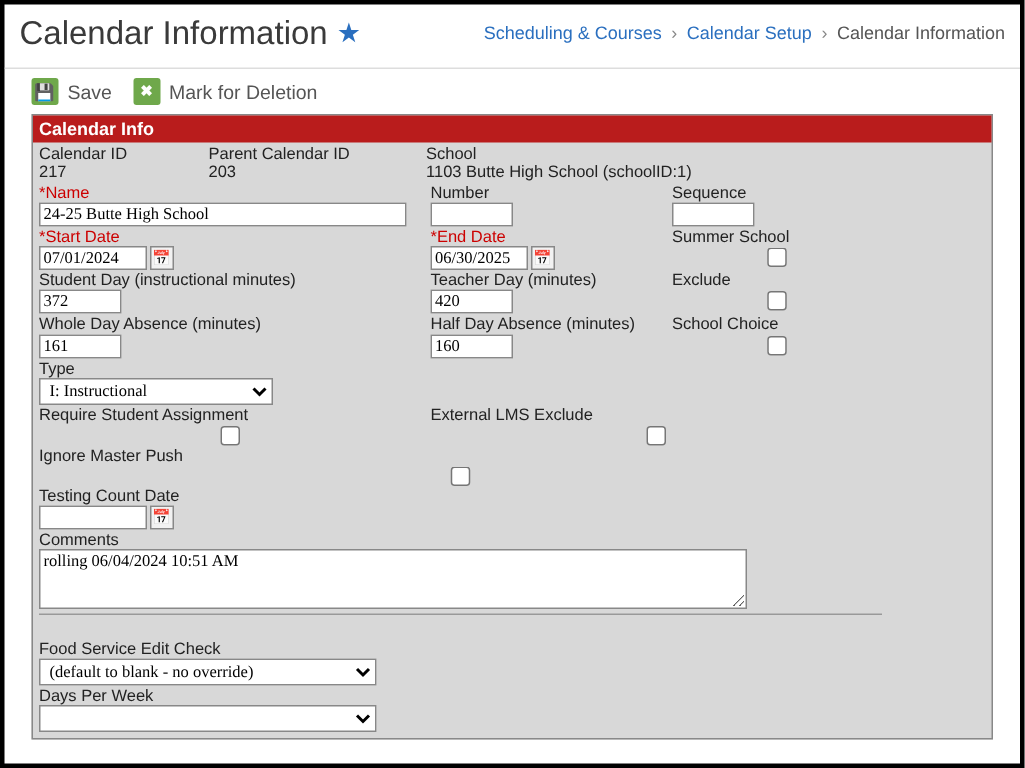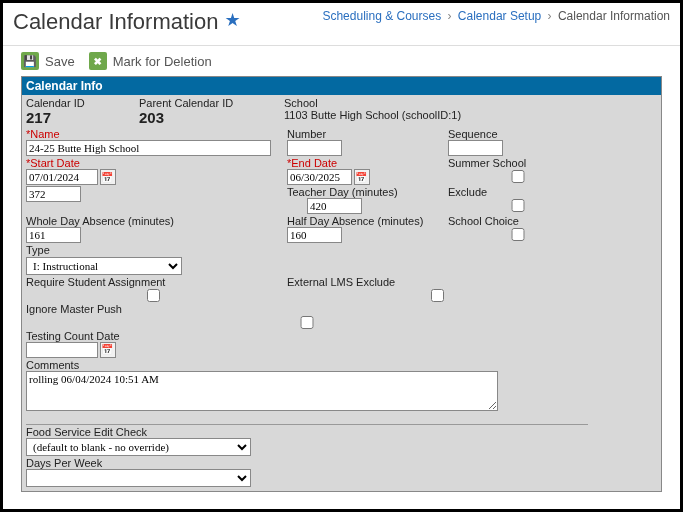--- a/index.html
+++ b/index.html
@@ -9,21 +9,21 @@
     font-size: 12px;
     color: #333;
     background: #fff;
     width: 683px;
     height: 512px;
     border: 3px solid #000;
     overflow: hidden;
   }
   .header {
     display: flex;
-    align-items: flex-start;
+    align-items: center;
     padding: 6px 10px 4px 10px;
   }
   .page-title {
     font-size: 22px;
     color: #3a3a3a;
     font-weight: 400;
     margin-right: 6px;
   }
   .star-icon { color: #2a6fbf; font-size: 18px; margin-right: 16px; }
   .breadcrumb { margin-left: auto; font-size: 12px; }
@@ -61,33 +61,33 @@
   }
   .tb-icon.save::before { content: "\1F4BE"; font-size: 11px; }
   .tb-icon.del::before { content: "✖"; font-size: 10px; }
 
   .panel {
     margin: 0 18px;
     background: #d8d8d8;
     border: 1px solid #888;
   }
   .panel-header {
-    background: #0369a1;
+    background: #b91c1c;
     color: #fff;
     font-weight: bold;
     font-size: 12px;
     padding: 2px 4px;
   }
   .panel-body {
     padding: 2px 4px 4px 4px;
     position: relative;
   }
   .label { font-size: 11px; color: #222; line-height: 1.1; }
   .label.req { color: #c00; }
-  .value { font-size: 15px; font-weight: bold; color: #222; }
+  .value { font-size: 11px; font-weight: normal; color: #222; }
   .row { display: flex; }
   .col { display: flex; flex-direction: column; }
 
   .text-input, select, textarea {
     font-family: Liberation Serif, serif;
     font-size: 11px;
     padding: 1px 2px;
     border: 1px solid #888;
     background: #fff;
   }
@@ -189,25 +189,26 @@
           <input class="text-input" style="width: 65px;" value="06/30/2025">
           <span class="date-btn">📅</span>
         </span>
       </div>
       <div class="col">
         <span class="label">Summer School</span>
         <input type="checkbox" style="">
       </div>
 
       <div class="col">
+        <span class="label">Student Day (instructional minutes)</span>
         <input class="text-input" style="width: 55px;" value="372">
       </div>
       <div class="col">
         <span class="label">Teacher Day (minutes)</span>
-        <input class="text-input" style="width: 55px; margin-left: 20px;" value="420">
+        <input class="text-input" style="width: 55px;" value="420">
       </div>
       <div class="col">
         <span class="label">Exclude</span>
         <input type="checkbox" style="">
       </div>
 
       <div class="col">
         <span class="label">Whole Day Absence (minutes)</span>
         <input class="text-input" style="width: 55px;" value="161">
       </div>
@@ -247,21 +248,21 @@
           <input class="text-input" style="width: 72px;" value="">
           <span class="date-btn">📅</span>
         </span>
       </div>
 
       <div class="col full">
         <span class="label">Comments</span>
         <textarea style="width: 472px; height: 40px;">rolling 06/04/2024 10:51 AM</textarea>
       </div>
 
-      <div class="col full" style="border-top:1px solid #999; margin-top:12px; padding-top:1px;">
+      <div class="col full" style="border-top:1px solid #999; margin-top:2px; padding-top:17px;">
         <span class="label">Food Service Edit Check</span>
         <select style="width:225px;">
           <option>(default to blank - no override)</option>
         </select>
       </div>
 
       <div class="col full">
         <span class="label">Days Per Week</span>
         <select style="width:225px;">
           <option></option>

